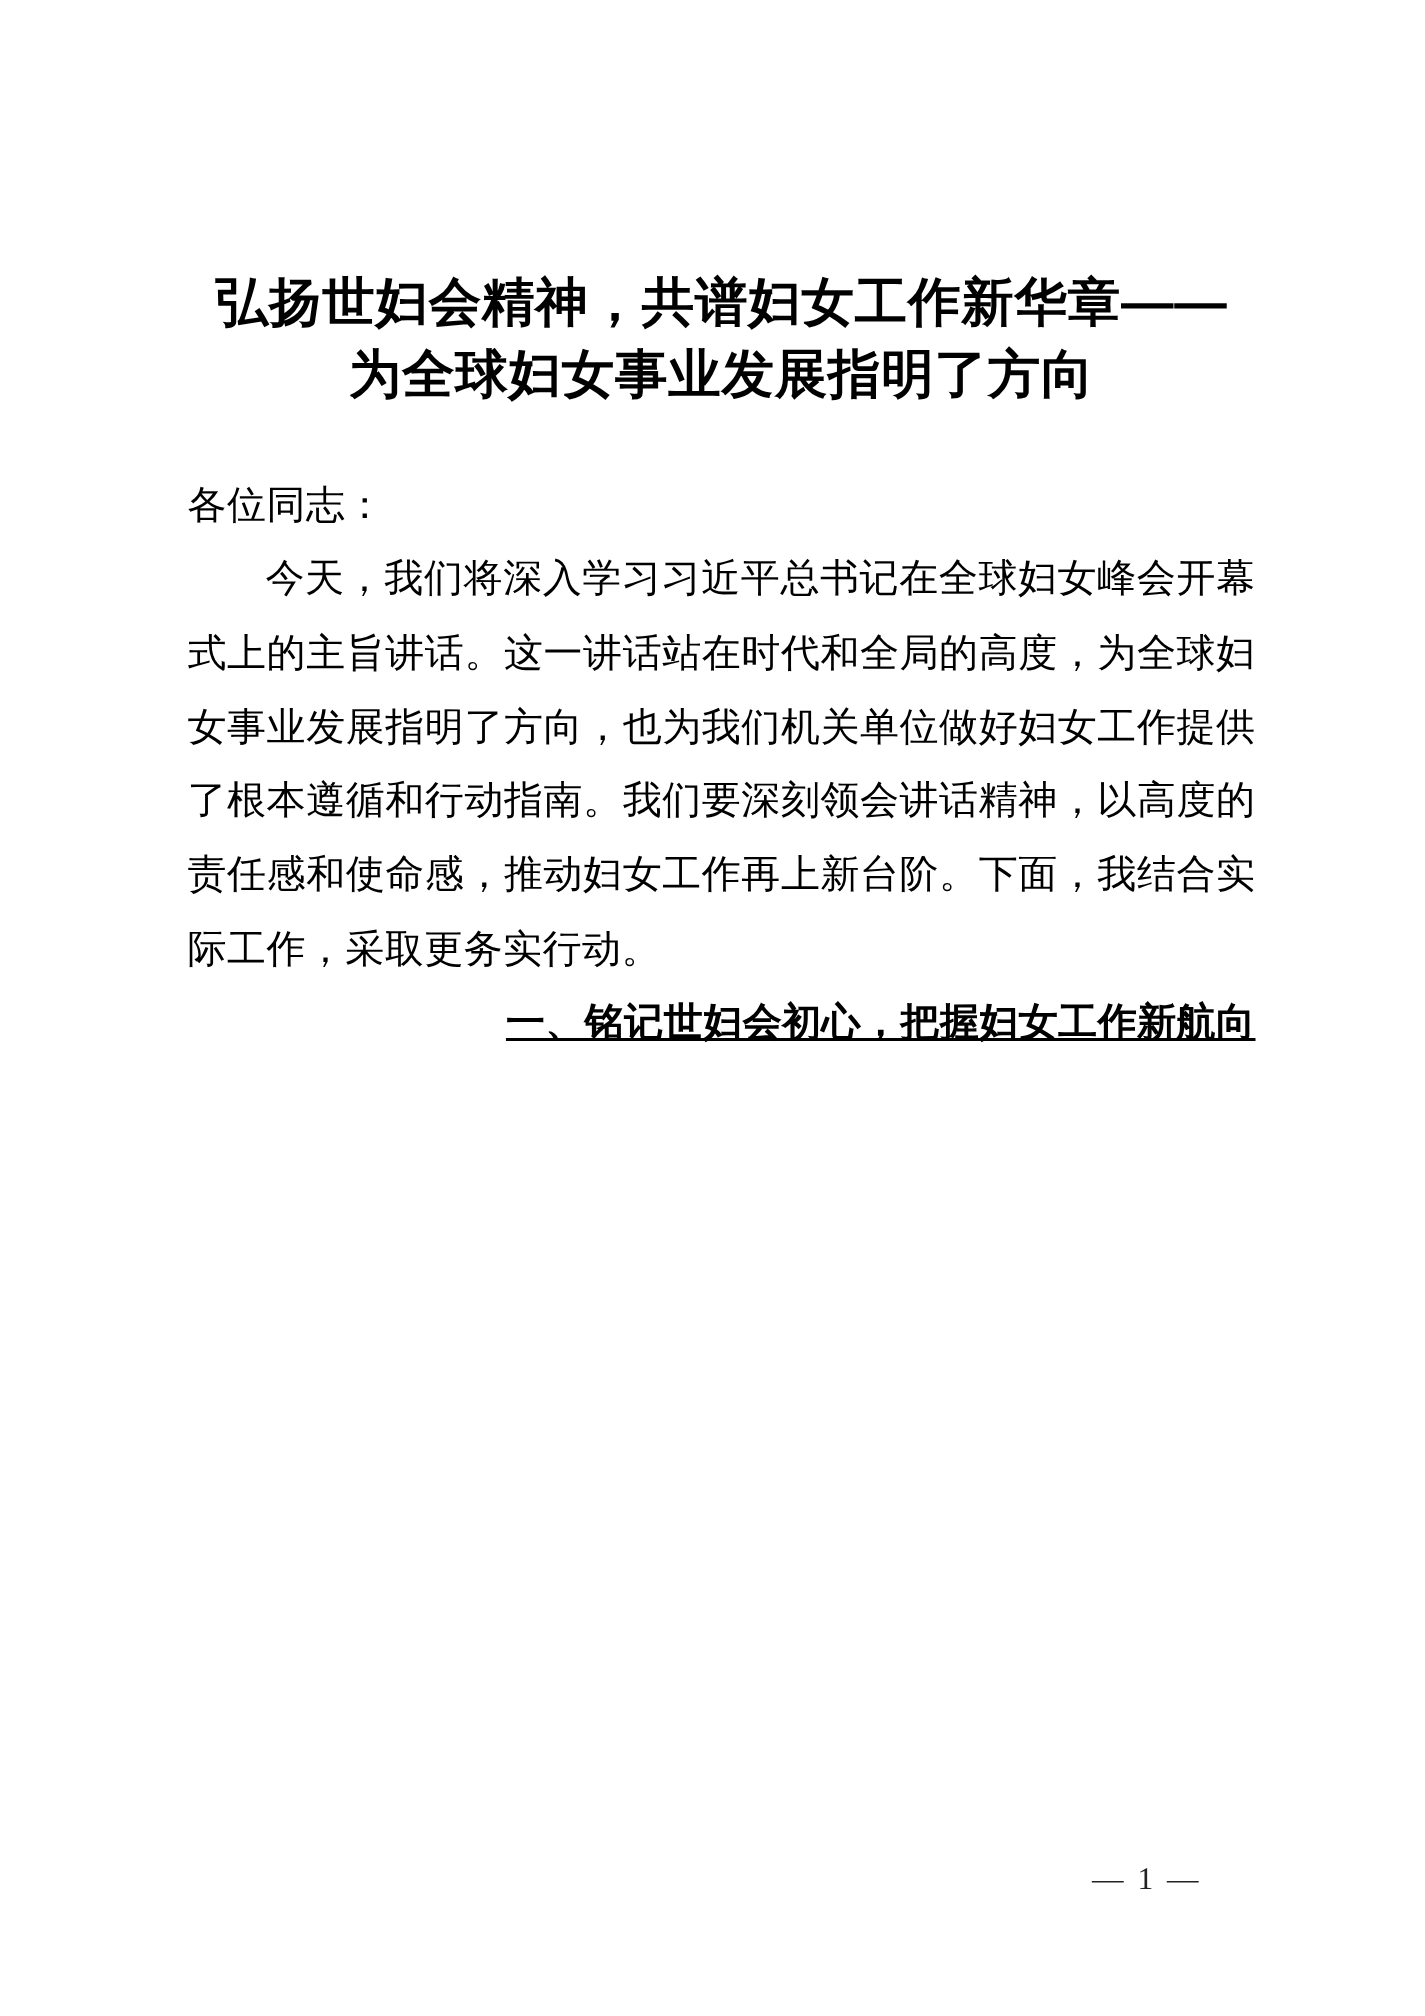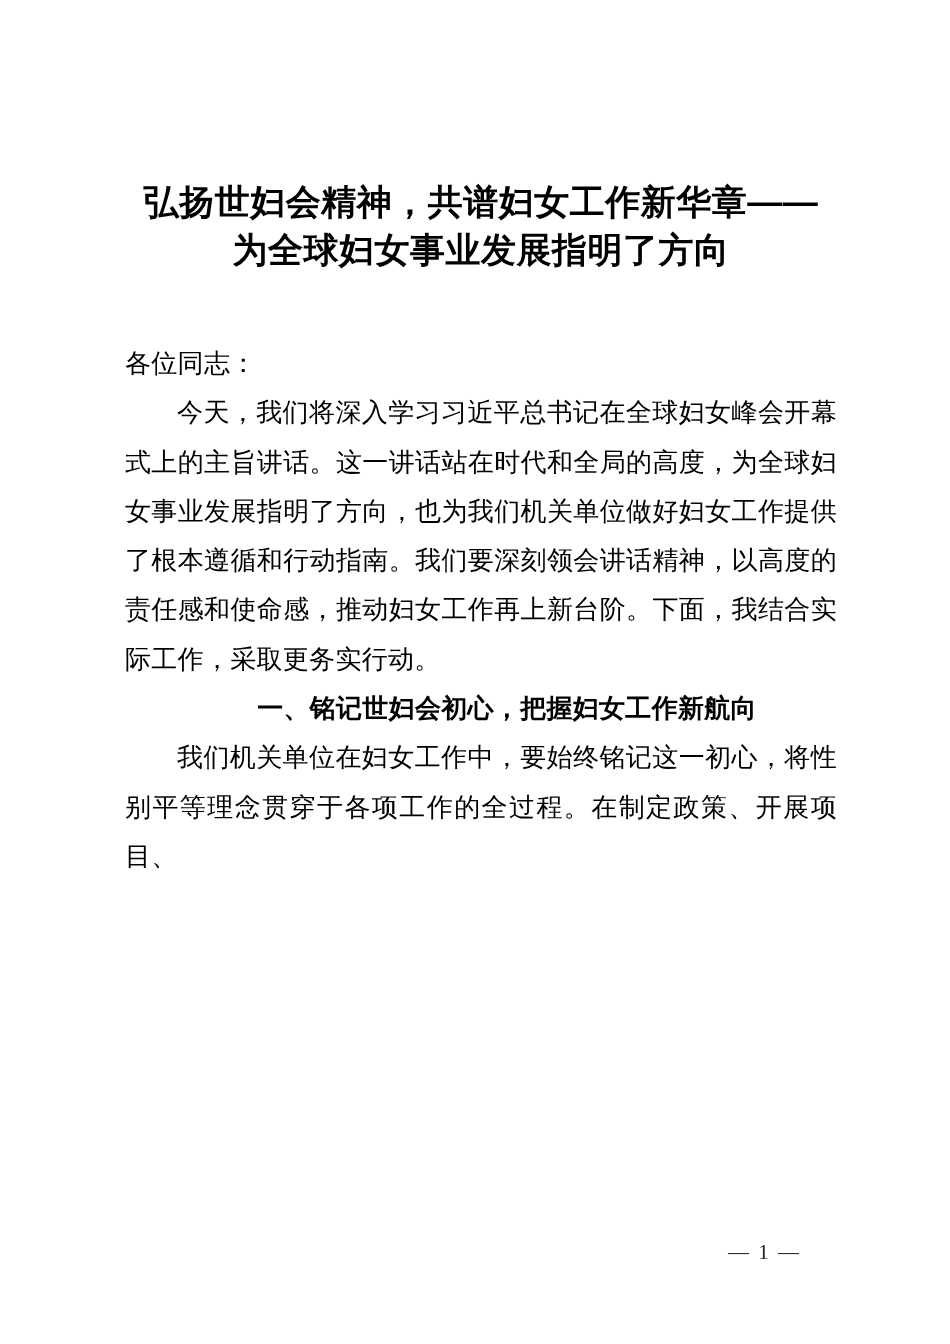--- a/index.html
+++ b/index.html
@@ -27,21 +27,21 @@
       font-weight: bold;
       letter-spacing: 0.5px;
     }
     .title-line {
       display: block;
       white-space: nowrap;
     }
     .doc-body {
       position: absolute;
       left: 125px;
-      top: 339px;
+      top: 312px;
       width: 712px;
       font-size: 26px;
       line-height: 49.3px;
       text-align: justify;
       letter-spacing: 0.3px;
     }
     .doc-body p, .doc-body h2 {
       margin: 0;
       padding: 0;
       font-size: 26px;
@@ -50,21 +50,22 @@
     .salutation {
       text-indent: 0;
       text-align: left;
     }
     .para {
       text-indent: 2em;
     }
     .heading {
       text-indent: 2em;
       font-weight: bold !important;
-      text-align: center;
+      text-align: right;
+      text-decoration: underline;
     }
     .num {
       font-family: "Liberation Serif", serif;
     }
     .page-footer {
       position: absolute;
       left: 125px;
       top: 1238px;
       width: 712px;
       text-align: right;
@@ -86,20 +87,19 @@
 
   <header class="doc-title">
     <span class="title-line">弘扬世妇会精神，共谱妇女工作新华章——</span>
     <span class="title-line">为全球妇女事业发展指明了方向</span>
   </header>
 
   <main class="doc-body">
     <p class="salutation">各位同志：</p>
     <p class="para">今天，我们将深入学习习近平总书记在全球妇女峰会开幕式上的主旨讲话。这一讲话站在时代和全局的高度，为全球妇女事业发展指明了方向，也为我们机关单位做好妇女工作提供了根本遵循和行动指南。我们要深刻领会讲话精神，以高度的责任感和使命感，推动妇女工作再上新台阶。下面，我结合实际工作，采取更务实行动。</p>
     <h2 class="heading">一、铭记世妇会初心，把握妇女工作新航向</h2>
-    <p class="para">我们机关单位在妇女工作中，要始终铭记这一初心，将性别平等理念贯穿于各项工作的全过程。在制定政策、开展项目、</p>
   </main>
 
   <footer class="page-footer">
     <span class="page-number">— 1 —</span>
   </footer>
 
 </div>
 
 </body></html>

